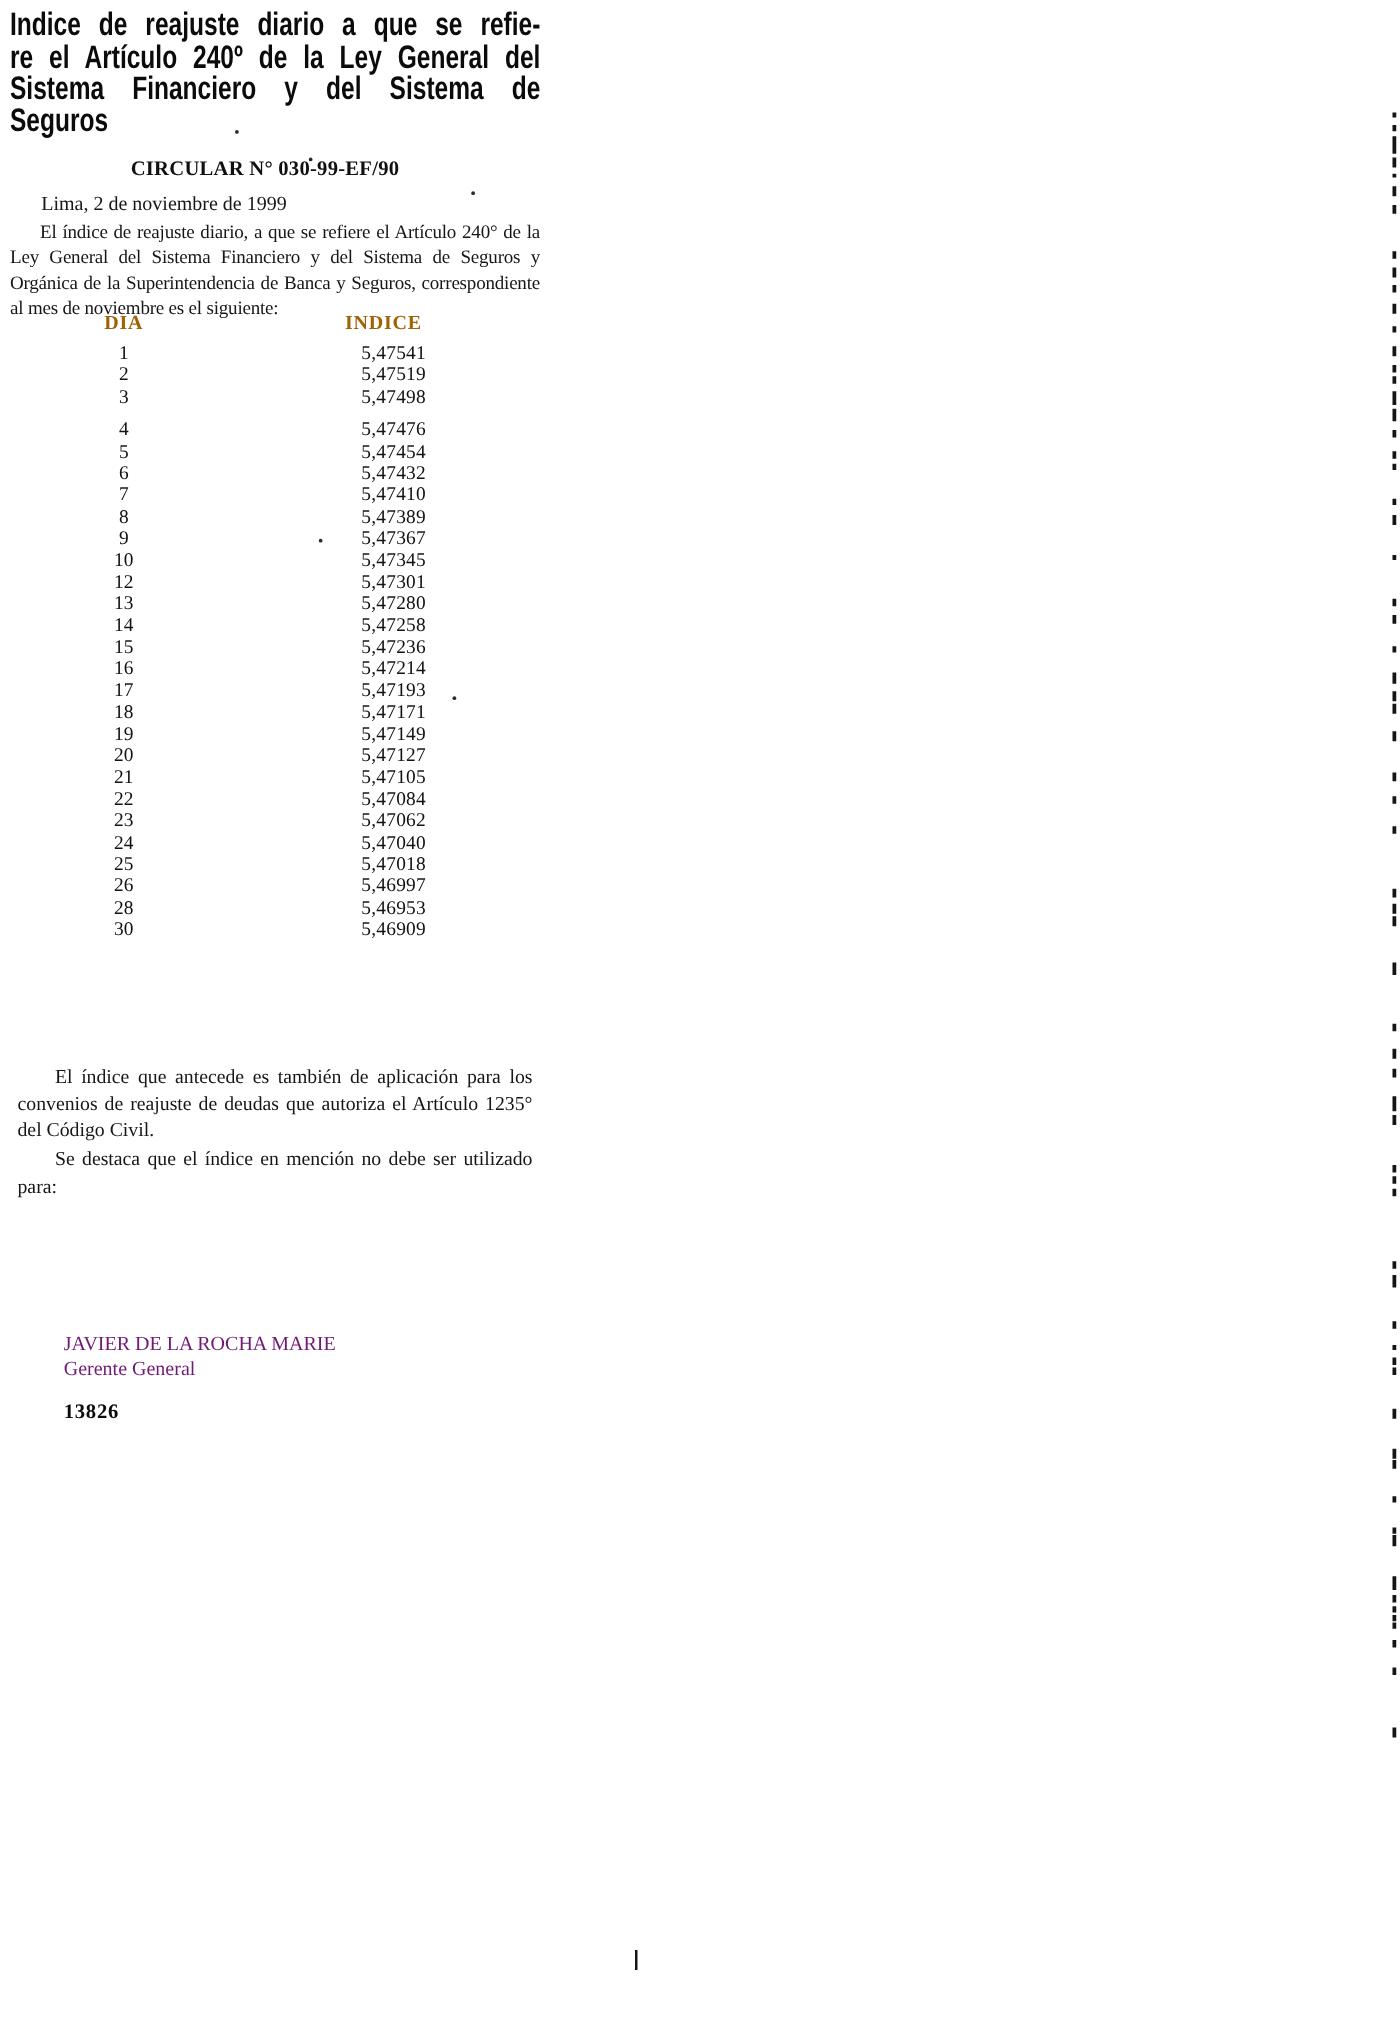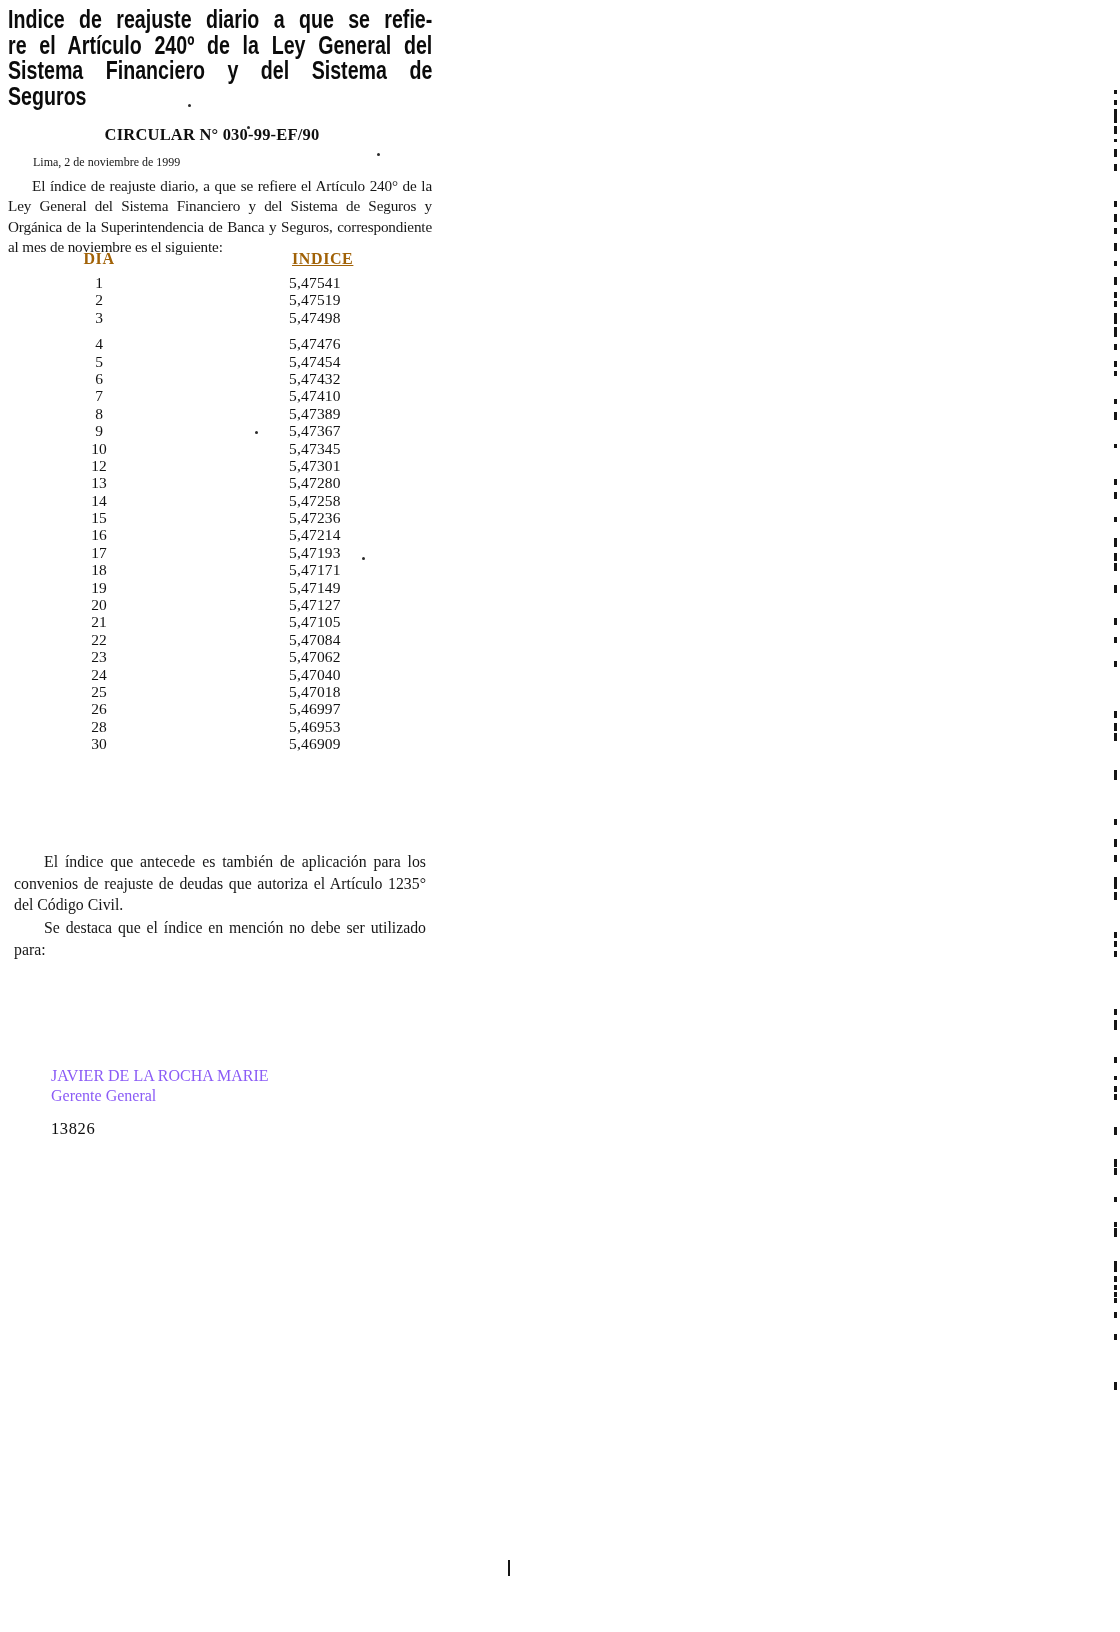--- a/index.html
+++ b/index.html
@@ -24,46 +24,46 @@
     color:#0b0b0b;
   }
   .title-line{text-align:justify;text-align-last:justify;white-space:normal;}
   .title-line:last-child{text-align-last:left;}
 
   .circular{
     position:absolute;left:8px;top:125px;width:408px;
     text-align:center;font-weight:bold;font-size:16.5px;letter-spacing:0.2px;
     color:#101010;
   }
-  .dateline{position:absolute;left:33px;top:155px;font-size:12px;}
+  .dateline{position:absolute;left:33px;top:155px;font-size:16px;}
   .intro{
     position:absolute;left:8px;top:176px;width:424px;
     font-size:15.2px;line-height:20.4px;
     text-align:justify;text-indent:24px;letter-spacing:-0.15px;
   }
 
   
   .table-head{position:absolute;top:250px;left:8px;width:424px;height:18px;font-weight:bold;font-size:16px;color:#a16207;}
   .th-day{position:absolute;left:60px;width:62px;text-align:center;letter-spacing:0.6px;}
-  .th-index{position:absolute;left:284px;letter-spacing:0.6px;text-decoration:underline;}
+  .th-index{position:absolute;left:268px;letter-spacing:0.6px;}
   .table-rows{position:absolute;top:274px;left:8px;width:424px;font-size:15.5px;color:#121212;}
   .table-row{position:relative;height:17.4px;line-height:17.4px;}
   .table-row:nth-child(4){margin-top:9px;}
   .td-day{position:absolute;left:60px;width:62px;text-align:center;}
   .td-value{position:absolute;left:281px;letter-spacing:0.2px;}
 
   
   .para-apply{position:absolute;left:14px;top:851px;width:412px;font-size:15.8px;line-height:21.6px;text-align:justify;text-indent:30px;}
   .para-note{position:absolute;left:14px;top:917px;width:412px;font-size:15.8px;line-height:21.6px;text-align:justify;text-indent:30px;}
   .items{position:absolute;left:14px;top:963px;width:414px;font-size:15.8px;line-height:21.3px;}
   .item-a{text-indent:30px;}
   .item-b{text-align:justify;text-indent:30px;}
 
-  .signature{position:absolute;left:51px;top:1066px;font-size:16px;line-height:19.5px;color:#8b5cf6;}
-  .doc-number{position:absolute;left:51px;top:1119px;font-weight:normal;font-size:16.5px;letter-spacing:0.6px;color:#0c0c0c;}
+  .signature{position:absolute;left:51px;top:1066px;font-size:16px;line-height:19.5px;color:#701a75;}
+  .doc-number{position:absolute;left:51px;top:1119px;font-weight:bold;font-size:16.5px;letter-spacing:0.6px;color:#0c0c0c;}
 
   
   .edge-marks{position:absolute;left:0;top:0;width:1120px;height:1632px;}
   .edge-mark{position:absolute;left:1114px;width:3px;background:#151515;}
   .speck{position:absolute;width:3px;height:3px;background:#2a2a2a;border-radius:50%;}
   .bottom-mark{position:absolute;width:2px;background:#151515;}
 </style>
 </head>
 <body>
 

